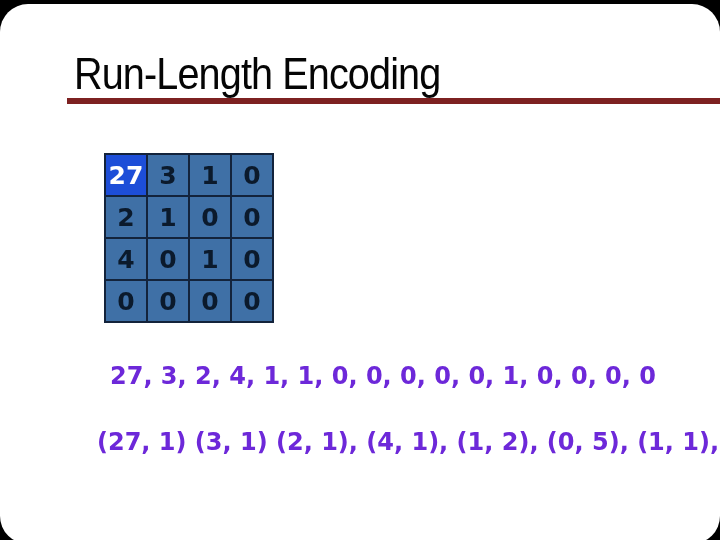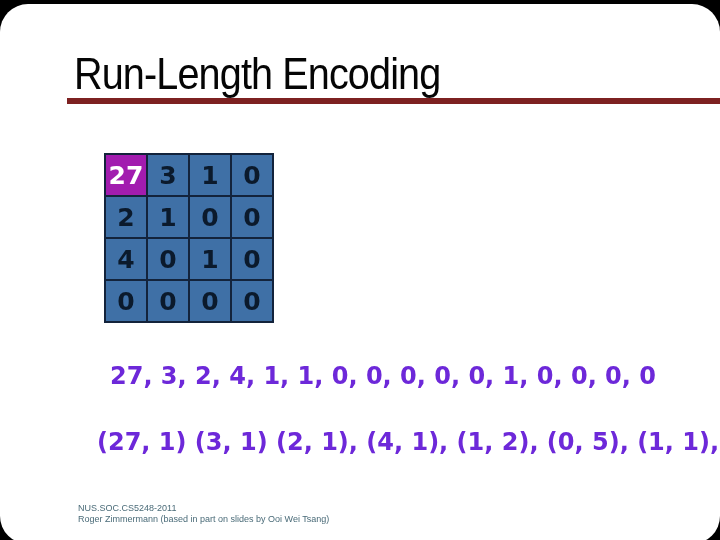--- a/index.html
+++ b/index.html
@@ -56,21 +56,21 @@
     background: #3f70a6;
     color: #0b1a2c;
     font-family: "DejaVu Sans", sans-serif;
     font-weight: bold;
     font-size: 25px;
     display: flex;
     align-items: center;
     justify-content: center;
   }
   .cell.highlight {
-    background: #a21caf;
+    background: #1d4ed8;
     color: #ffffff;
   }
   .seq {
     position: absolute;
     font-family: "DejaVu Sans", sans-serif;
     font-weight: bold;
     font-size: 24px;
     color: #6d28d9;
     white-space: nowrap;
   }
@@ -110,18 +110,14 @@
     <div class="cell">0</div>
     <div class="cell">0</div>
     <div class="cell">0</div>
     <div class="cell">0</div>
   </div>
 
   <div class="seq seq-zigzag">27, 3, 2, 4, 1, 1, 0, 0, 0, 0, 0, 1, 0, 0, 0, 0</div>
 
   <div class="seq seq-pairs">(27, 1) (3, 1) (2, 1), (4, 1), (1, 2), (0, 5), (1, 1), (0, 4</div>
 
-  <div class="footer">
-    <div>NUS.SOC.CS5248-2011</div>
-    <div>Roger Zimmermann (based in part on slides by Ooi Wei Tsang)</div>
-  </div>
 
 </div>
 
 </body></html>

